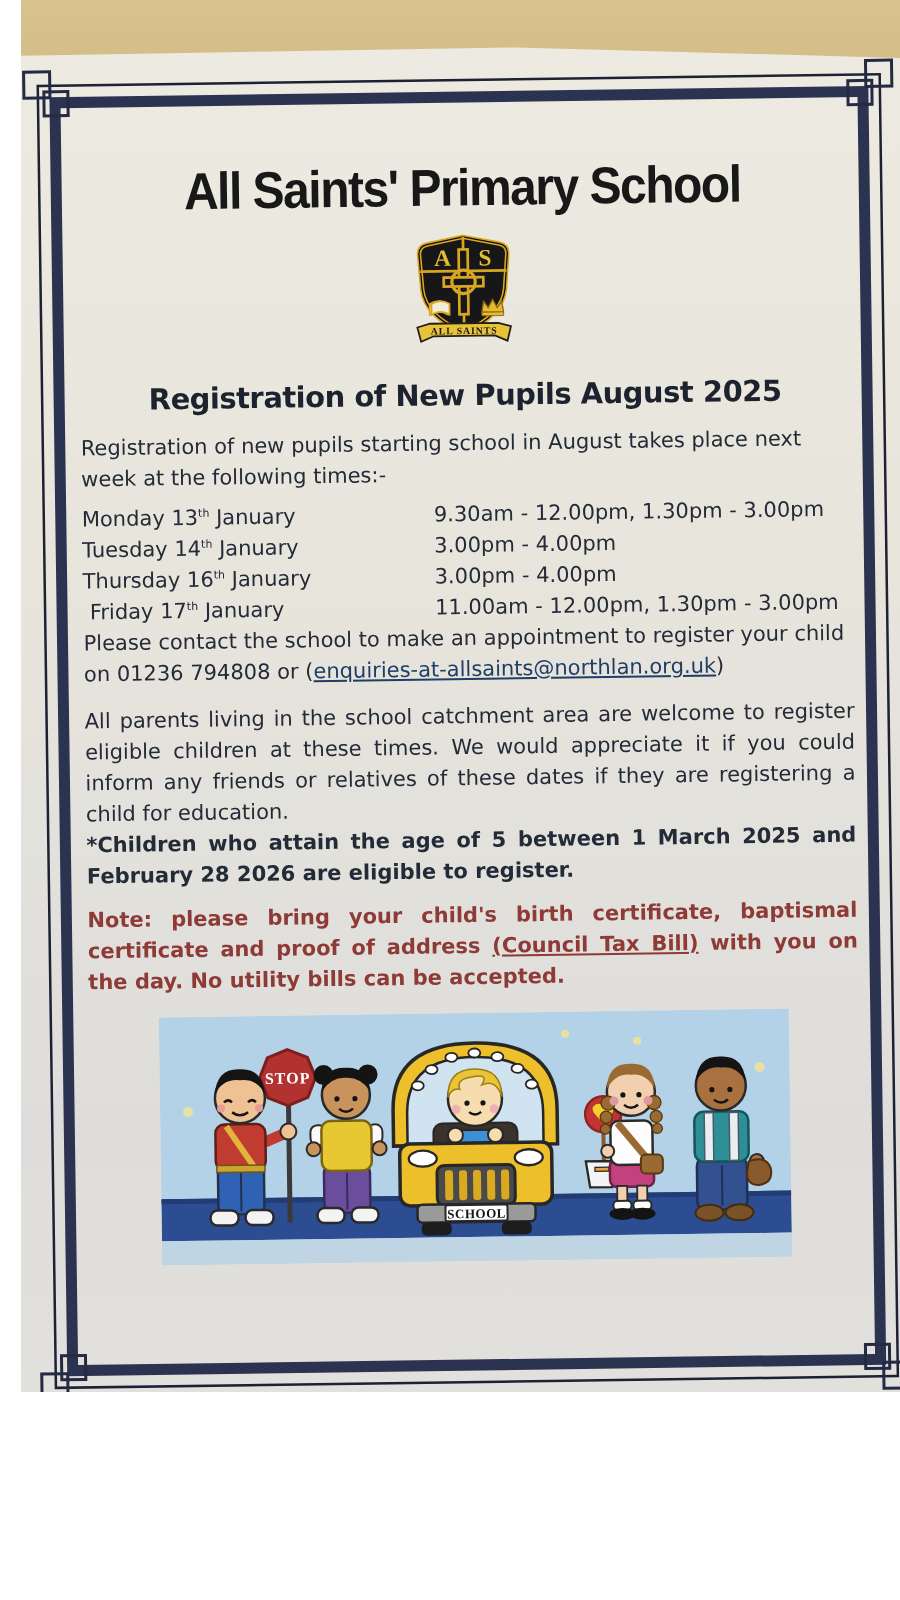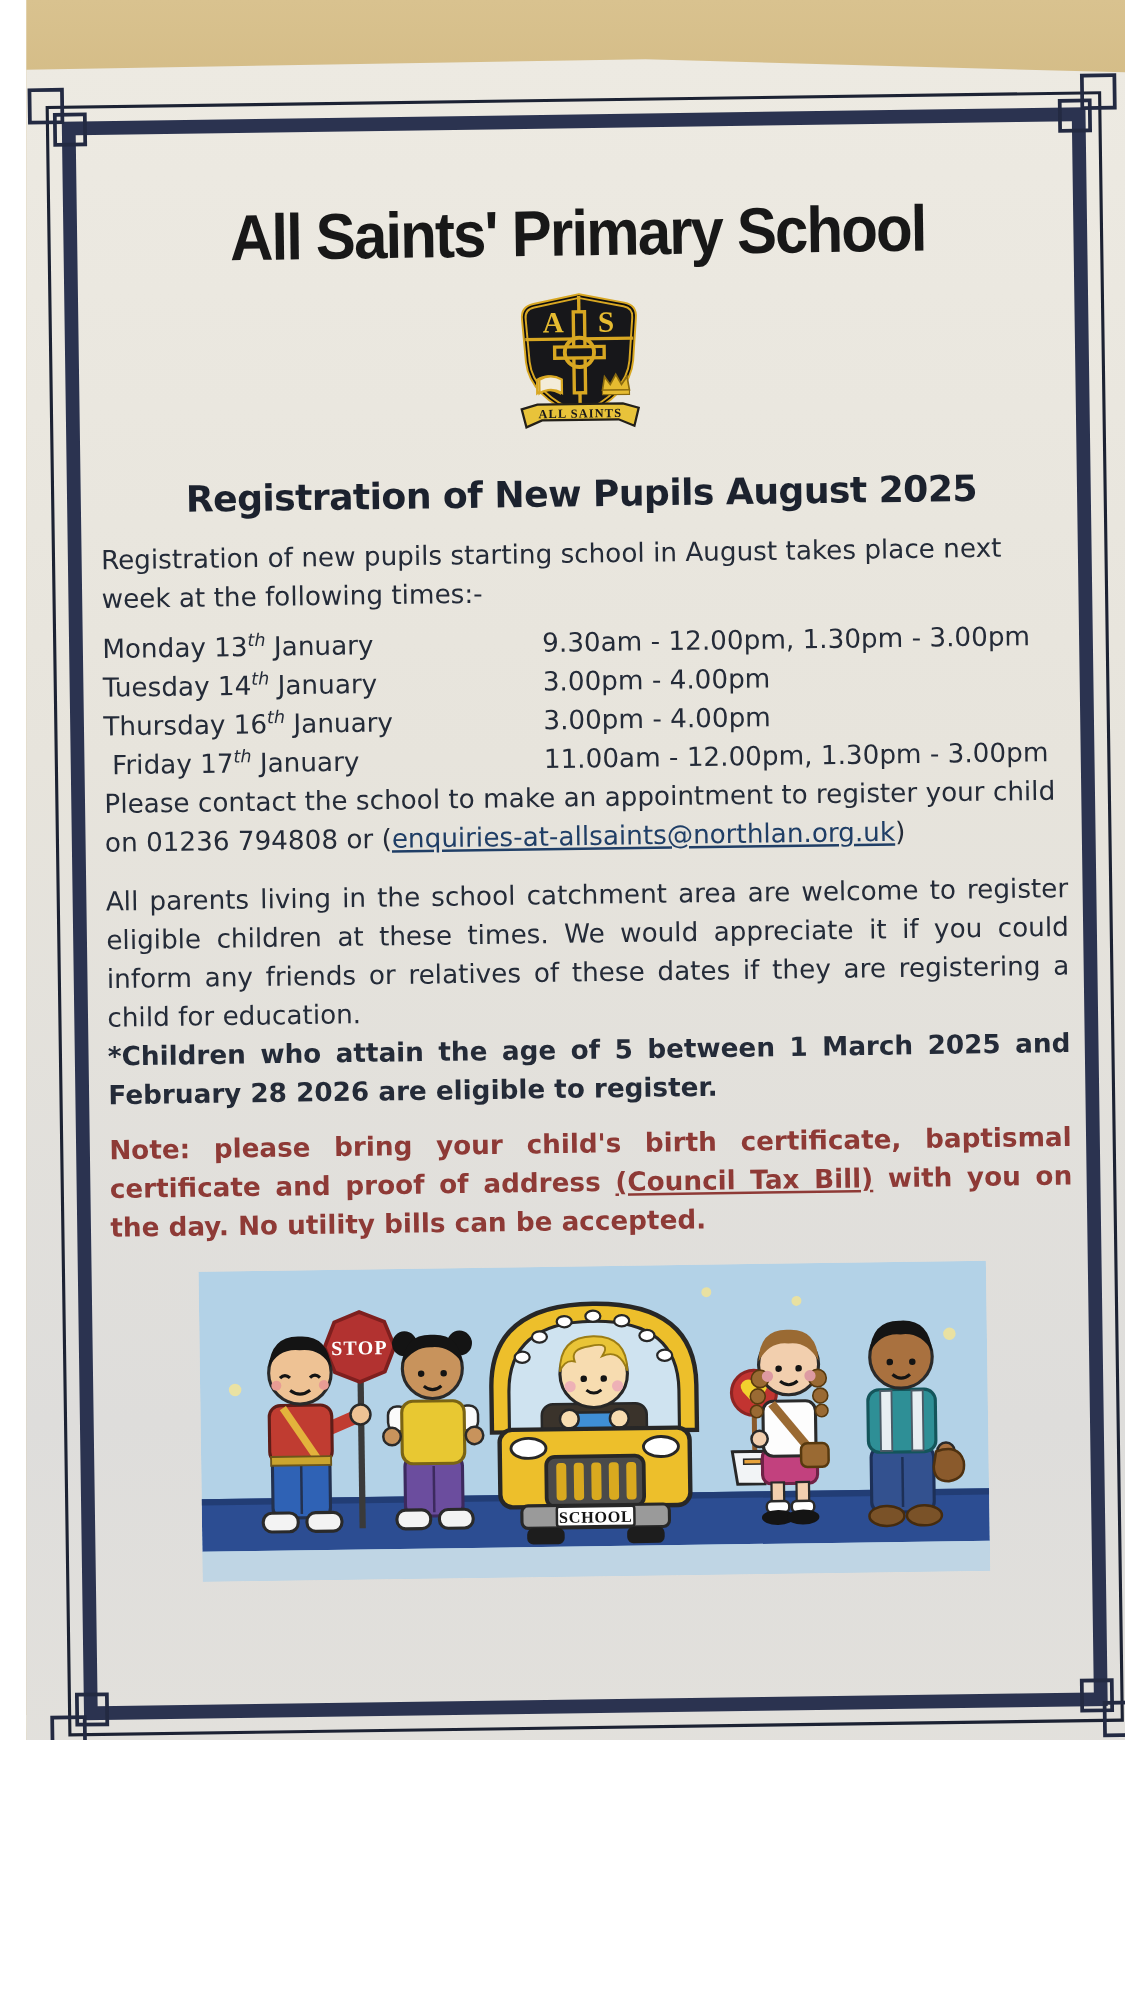--- a/index.html
+++ b/index.html
@@ -42,21 +42,21 @@
   .h2 { text-align:center; font-weight:bold; font-size:29px; line-height:34px;
         color:#1c222e; margin-top:20px; letter-spacing:-0.5px; }
 
   .para { margin-top:16px; }
   .just  { text-align:justify; }
   .bold  { font-weight:bold; }
 
   .schedule { margin-top:9px; }
   .sched-row { display:flex; }
   .sched-day { width:352px; flex:none; }
-  sup { font-size:14px; line-height:0;font-style:italic; }
+  sup { font-size:11px; line-height:0; }
 
   .email { color:#1f3e66; text-decoration:underline; cursor:pointer; }
 
   .note { margin-top:13px; color:#8e3a36; font-weight:bold; }
   .uline { text-decoration:underline; }
 
   .illo-wrap { margin-top:20px; text-align:center; }
   .illo { display:inline-block; }
 </style>
 </head>

